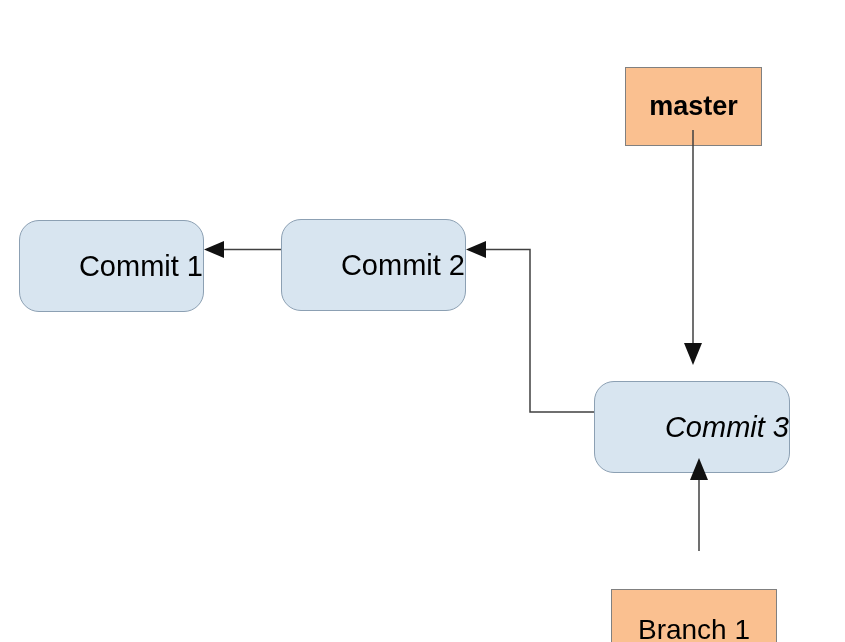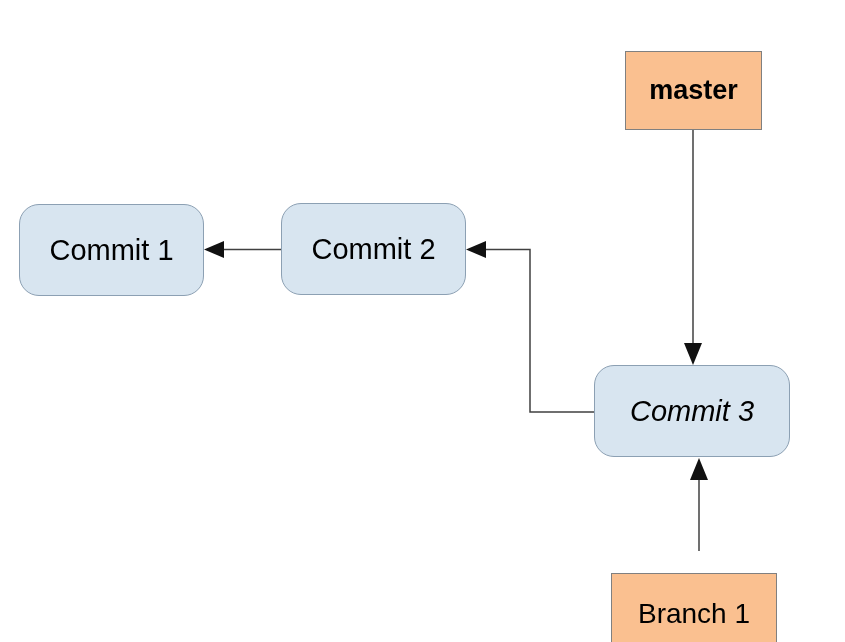--- a/index.html
+++ b/index.html
@@ -18,26 +18,28 @@
   }
   .node {
     position: absolute;
     box-sizing: border-box;
     display: flex;
     align-items: center;
     justify-content: center;
     color: var(--text, #000000);
     text-align: center;
     z-index: 1;
+    margin-top: 16px;
   }
   .node-commit {
     background: var(--commit-fill, #d8e5f0);
     border: 1px solid var(--commit-border, #8ca0b3);
     border-radius: 20px;
     font-size: 29px;
+    justify-content: flex-end;
   }
   .node-branch {
     background: var(--branch-fill, #fac090);
     border: 1px solid var(--branch-border, #808080);
     font-size: 28px;
   }
   #node-commit-1 { left: 19px;  top: 204px; width: 185px; height: 92px; }
   #node-commit-2 { left: 281px; top: 203px; width: 185px; height: 92px; }
   #node-commit-3 { left: 594px; top: 365px; width: 196px; height: 92px; font-style: italic; }
   #node-master   { left: 625px; top: 51px;  width: 137px; height: 79px; font-weight: bold; font-size: 27px; }

